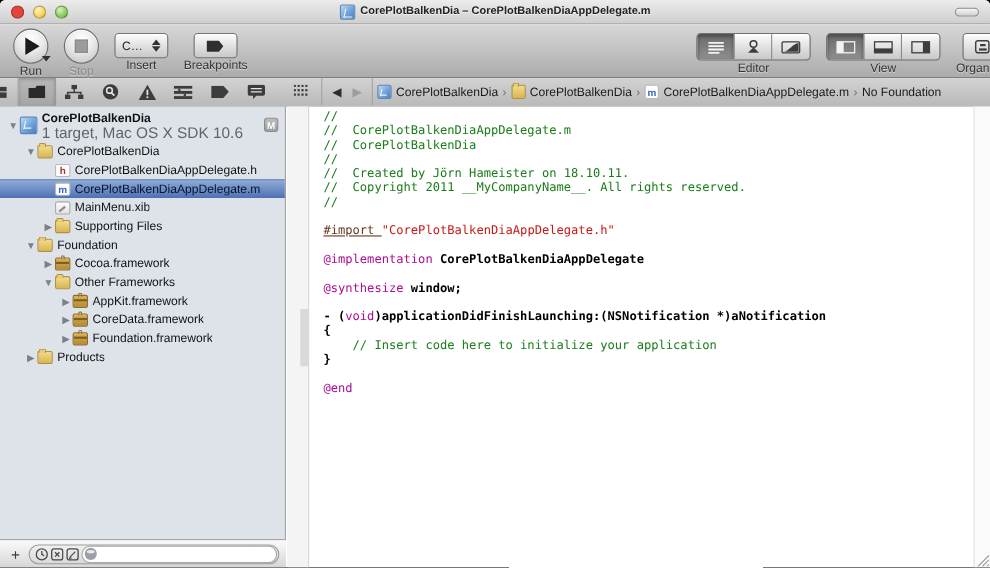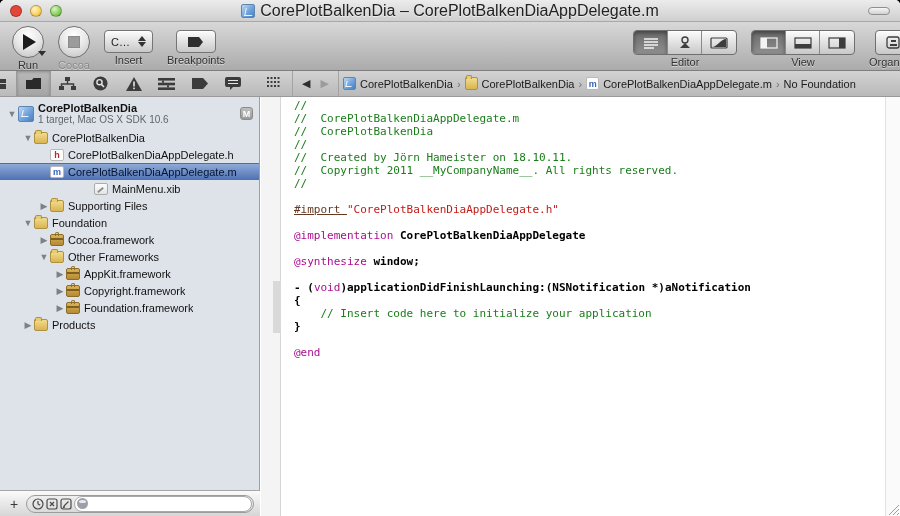--- a/index.html
+++ b/index.html
@@ -9,21 +9,21 @@
   
   .titlebar { position:absolute; left:0; top:0; width:900px; height:22px;
     background:linear-gradient(#ECECEC,#CFCFCF); border-bottom:1px solid #A8A8A8;
     display:flex; align-items:center; }
   .traffic { position:absolute; left:10px; top:5px; display:flex; gap:8px; }
   .light { width:12px; height:12px; border-radius:50%; border:1px solid rgba(0,0,0,.25); }
   .light.red    { background:radial-gradient(circle at 35% 30%, #FGA 0, #F98078 10%, #E3453A 60%, #B22318 100%); background-color:#E3453A; }
   .light.yellow { background:radial-gradient(circle at 35% 30%, #FFF3C2 0, #FBD567 55%, #E0A81F 100%); }
   .light.green  { background:radial-gradient(circle at 35% 30%, #D7F5C3 0, #8FD163 55%, #55A92C 100%); }
   .titlewrap { margin:0 auto; display:flex; align-items:center; gap:5px; }
-  .title-text { font-size:16px; font-weight:normal; color:#222; text-shadow:0 1px 0 rgba(255,255,255,.6); }
+  .title-text { font-size:10px; font-weight:bold; color:#222; text-shadow:0 1px 0 rgba(255,255,255,.6); }
   .doc-icon { width:14px; height:14px; border-radius:2px;
     background:linear-gradient(135deg,#BFD9F2 0%,#6FA3DC 55%,#4A7FC0 100%); border:1px solid #5E84B0; position:relative; }
   .doc-icon::after{ content:""; position:absolute; left:3px; top:3px; width:7px; height:7px;
     border-left:1.5px solid #fff; border-bottom:1.5px solid #fff; transform:skewX(-12deg); opacity:.9; }
   .lozenge { position:absolute; right:10px; top:7px; width:22px; height:8px; border-radius:4px;
     border:1px solid #8F8F8F; background:linear-gradient(#F6F6F6,#D2D2D2); }
 
   
   .toolbar { position:absolute; left:0; top:22px; width:900px; height:49px;
     background:linear-gradient(#D8D8D8,#ABABAB); border-bottom:1px solid #7E7E7E; }
@@ -91,21 +91,21 @@
   .sidebar { position:absolute; left:0; top:0; width:260px; height:419px; background:#DEE3EA; border-right:1px solid #9F9F9F; }
   .tree { position:absolute; left:0; top:0; right:0; bottom:26px; overflow:hidden; padding-top:2px; }
   .row { position:relative; display:flex; align-items:center; height:17px; font-size:11px; color:#111; white-space:nowrap; }
   .row.two { height:30px; }
   .row .disc { width:12px; text-align:center; font-size:9px; color:#7C8089; flex:0 0 12px; }
   .row .ico { width:14px; height:12px; margin-right:4px; flex:0 0 14px; }
   .row.two .ico { width:16px; height:16px; flex:0 0 16px; }
   .row .lbl { overflow:hidden; text-overflow:ellipsis; }
   .row .titlebox { display:flex; flex-direction:column; line-height:12px; }
   .row .titlebox .lbl { font-weight:bold; }
-  .row .sub { font-size:10px; color:#60646B;text-align:right; }
+  .row .sub { font-size:14px; color:#60646B;text-align:right; }
   .row.selected { background:linear-gradient(#8EAAD7,#4E71B4); border-top:1px solid #4C6FA9; color:#05142E; }
   .badge-m { position:absolute; right:6px; top:8px; width:13px; height:13px; border-radius:3px;
     background:linear-gradient(#BFBFBF,#9A9A9A); border:1px solid #8A8A8A; color:#fff;
     font:bold 9px/13px "Liberation Sans",sans-serif; text-align:center; }
 
   .filterbar { position:absolute; left:0; bottom:0; width:260px; height:26px;
     background:linear-gradient(#FBFBFB,#D6D6D6); border-top:1px solid #A6A6A6;
     display:flex; align-items:center; padding:0 6px; gap:4px; }
   .plus-btn { width:16px; font-size:14px; color:#3A3A3A; text-align:center; }
   .filter-group { flex:1; height:18px; border:1px solid #9C9C9C; border-radius:9px;
@@ -155,21 +155,21 @@
         <div class="round-btn">
           <div class="play-tri"></div>
           <div class="run-drop"></div>
         </div>
         <div class="tb-label">Run</div>
       </div>
       <div class="tb-item">
         <div class="round-btn">
           <div class="stop-sq"></div>
         </div>
-        <div class="tb-label dim">Cocoa</div>
+        <div class="tb-label dim">Stop</div>
       </div>
       <div class="tb-item">
         <div class="pill-btn">
           <span class="scheme-val">C…</span>
           <span class="stepper">
               <span class="stp-up"></span>
               <span class="stp-dn"></span>
             </span>
         </div>
         <div class="tb-label">Insert</div>
@@ -383,21 +383,21 @@
           <div class="row" style="padding-left: 38px;">
             <span class="disc"></span>
             <span class="ico i-hfile">h</span>
             <span class="lbl">CorePlotBalkenDiaAppDelegate.h</span>
           </div>
           <div class="row selected" style="padding-left: 38px;">
             <span class="disc"></span>
             <span class="ico i-mfile">m</span>
             <span class="lbl">CorePlotBalkenDiaAppDelegate.m</span>
           </div>
-          <div class="row" style="padding-left: 38px; margin-left: 44px;">
+          <div class="row" style="padding-left: 38px;">
             <span class="disc"></span>
             <span class="ico i-xib"></span>
             <span class="lbl">MainMenu.xib</span>
           </div>
           <div class="row" style="padding-left: 38px;">
             <span class="disc">▶</span>
             <span class="ico i-folder"></span>
             <span class="lbl">Supporting Files</span>
           </div>
           <div class="row" style="padding-left: 22px;">
@@ -416,21 +416,21 @@
             <span class="lbl">Other Frameworks</span>
           </div>
           <div class="row" style="padding-left: 54px;">
             <span class="disc">▶</span>
             <span class="ico i-fw"></span>
             <span class="lbl">AppKit.framework</span>
           </div>
           <div class="row" style="padding-left: 54px;">
             <span class="disc">▶</span>
             <span class="ico i-fw"></span>
-            <span class="lbl">Copyright.framework</span>
+            <span class="lbl">CoreData.framework</span>
           </div>
           <div class="row" style="padding-left: 54px;">
             <span class="disc">▶</span>
             <span class="ico i-fw"></span>
             <span class="lbl">Foundation.framework</span>
           </div>
           <div class="row" style="padding-left: 22px;">
             <span class="disc">▶</span>
             <span class="ico i-folder"></span>
             <span class="lbl">Products</span>

